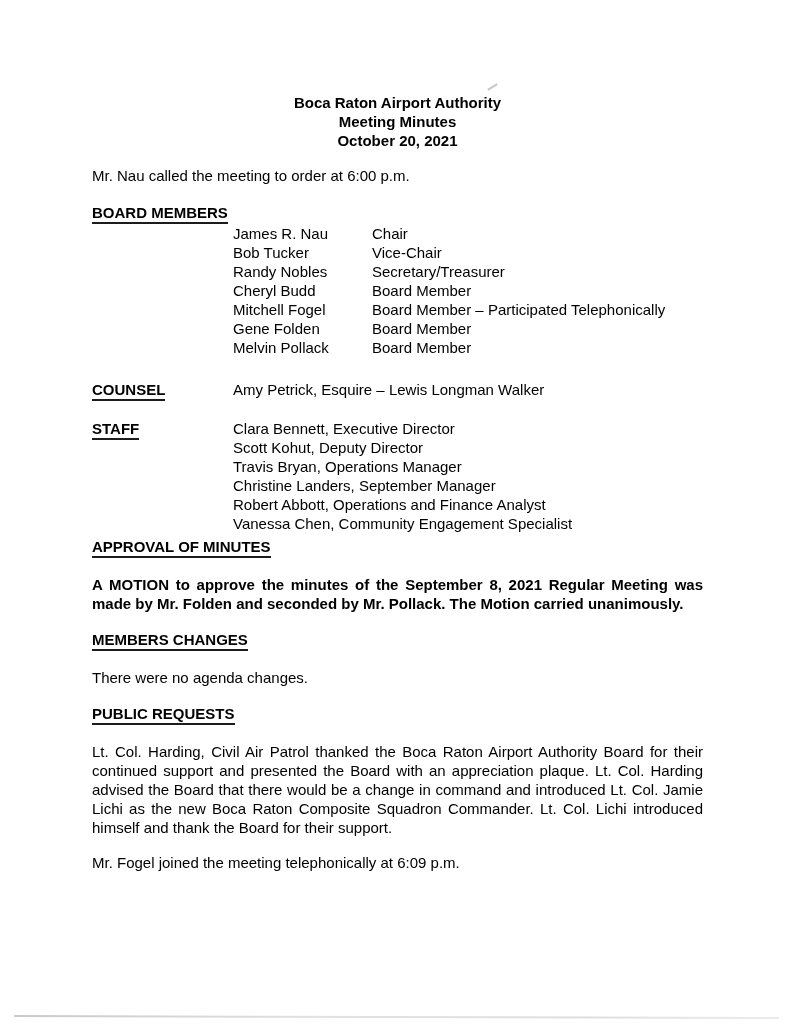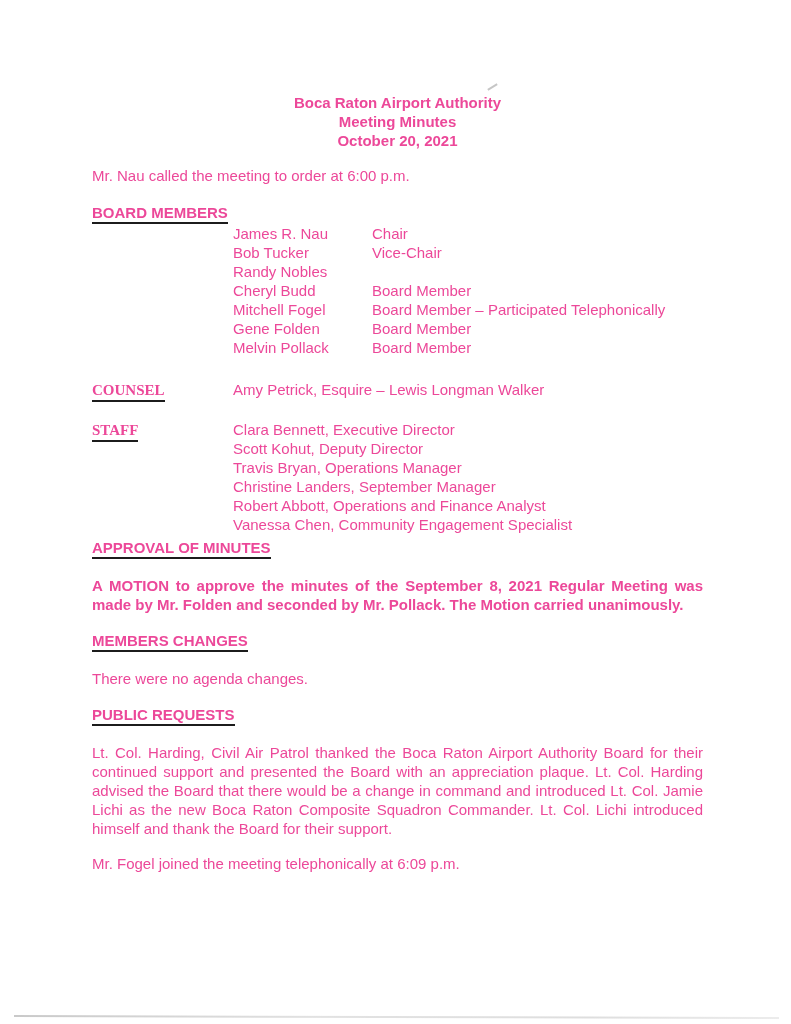--- a/index.html
+++ b/index.html
@@ -5,21 +5,21 @@
   html, body { margin: 0; padding: 0; background: #ffffff; }
   .page {
     position: relative;
     width: 791px;
     height: 1024px;
     background: #ffffff;
     overflow: hidden;
     font-family: "Liberation Sans", "DejaVu Sans", sans-serif;
     font-size: 15px;
     line-height: 19px;
-    color: #ec4899;
+    color: #000000;
     -webkit-font-smoothing: antialiased;
   }
   .content {
     padding: 93px 88px 0 92px;
   }
   .title-block {
     text-align: center;
     font-weight: 700;
   }
   .title-line { display: block; }
@@ -41,21 +41,20 @@
   .label-row { display: flex; }
   .label-row.counsel-row { margin-top: 23px; }
   .label-row.staff-row { margin-top: 18px; }
   .row-label {
     width: 141px; flex: 0 0 141px;
     font-weight: 700;
   }
   .row-label > span {
     display: inline-block;
     border-bottom: 2px solid #1c1c1c;
-    font-family: Liberation Serif, serif;
   }
   .row-value { flex: 1; }
   .staff-list { flex: 1; }
   .h-approval { margin-top: 4px; }
   .para { margin: 17px 0 0 0; }
   .para.justified { text-align: justify; }
   .para.bold { font-weight: 700; }
   .h-agenda { margin-top: 17px; }
   .h-public { margin-top: 17px; }
   .fogel-line { margin-top: 16px; }
@@ -99,20 +98,21 @@
       <div class="member-row">
         <span class="member-name">James R. Nau</span>
         <span class="member-role">Chair</span>
       </div>
       <div class="member-row">
         <span class="member-name">Bob Tucker</span>
         <span class="member-role">Vice-Chair</span>
       </div>
       <div class="member-row">
         <span class="member-name">Randy Nobles</span>
+        <span class="member-role">Secretary/Treasurer</span>
       </div>
       <div class="member-row">
         <span class="member-name">Cheryl Budd</span>
         <span class="member-role">Board Member</span>
       </div>
       <div class="member-row">
         <span class="member-name">Mitchell Fogel</span>
         <span class="member-role">Board Member – Participated Telephonically</span>
       </div>
       <div class="member-row">

